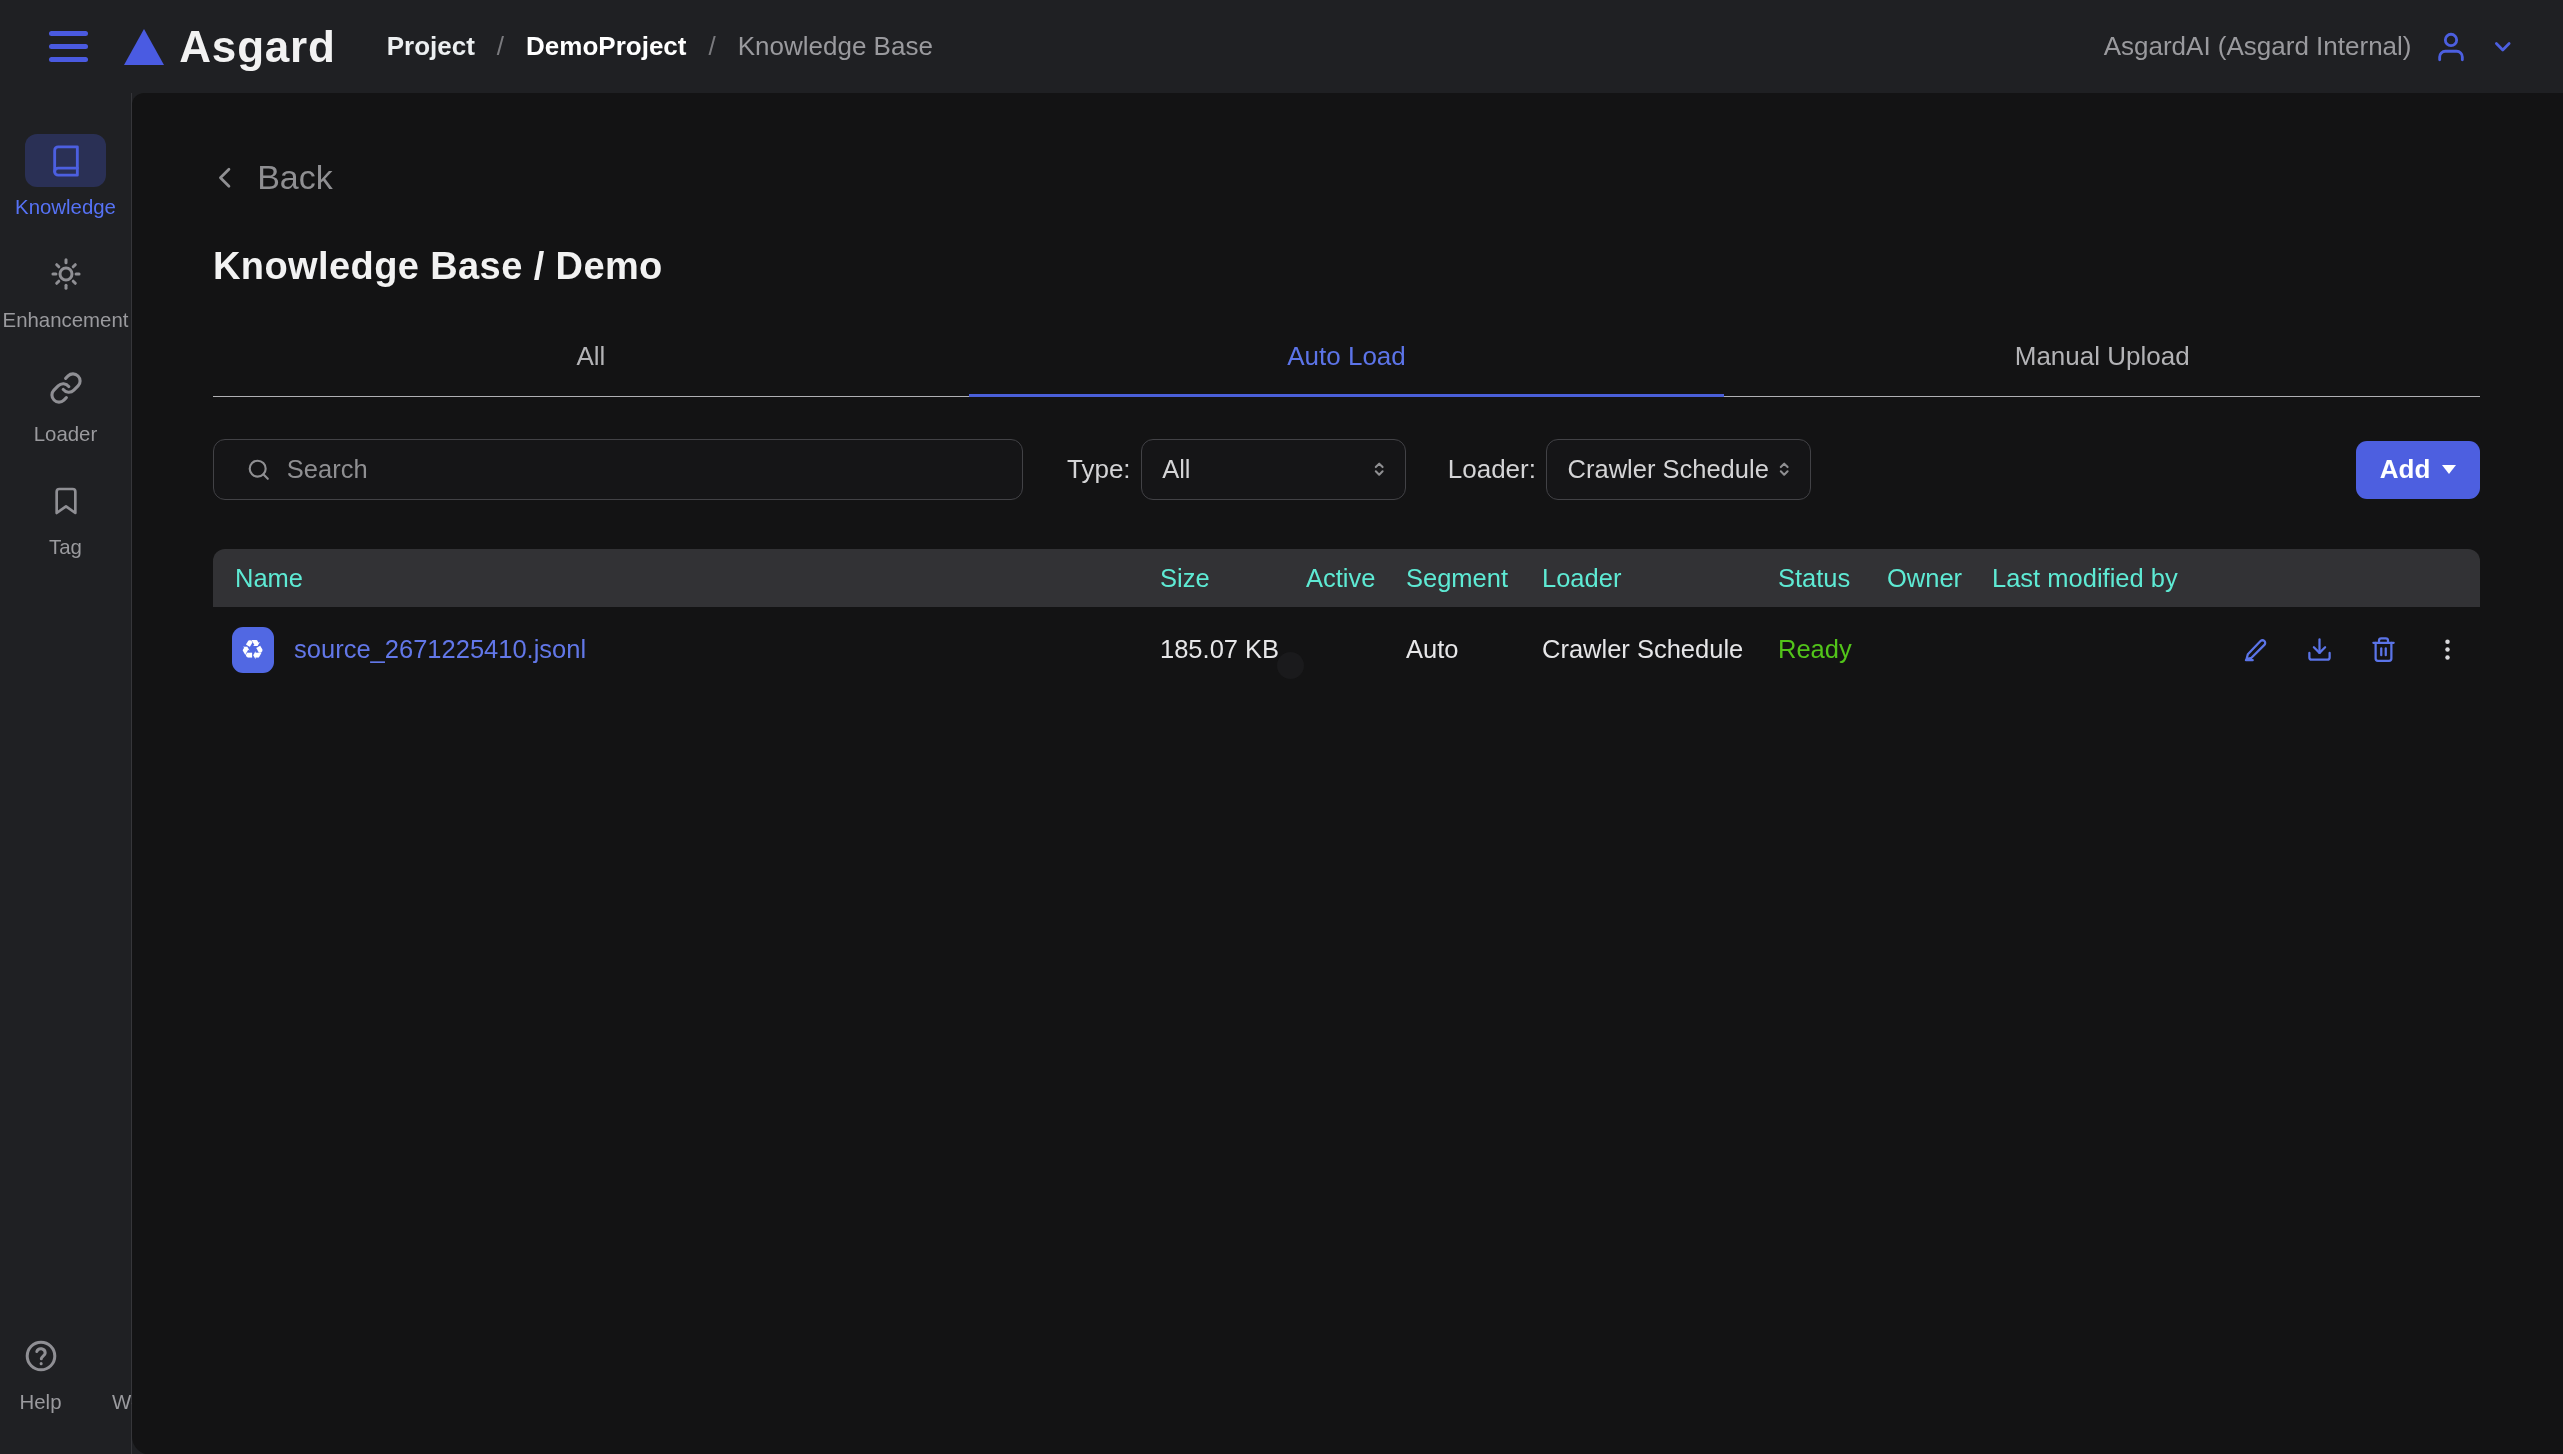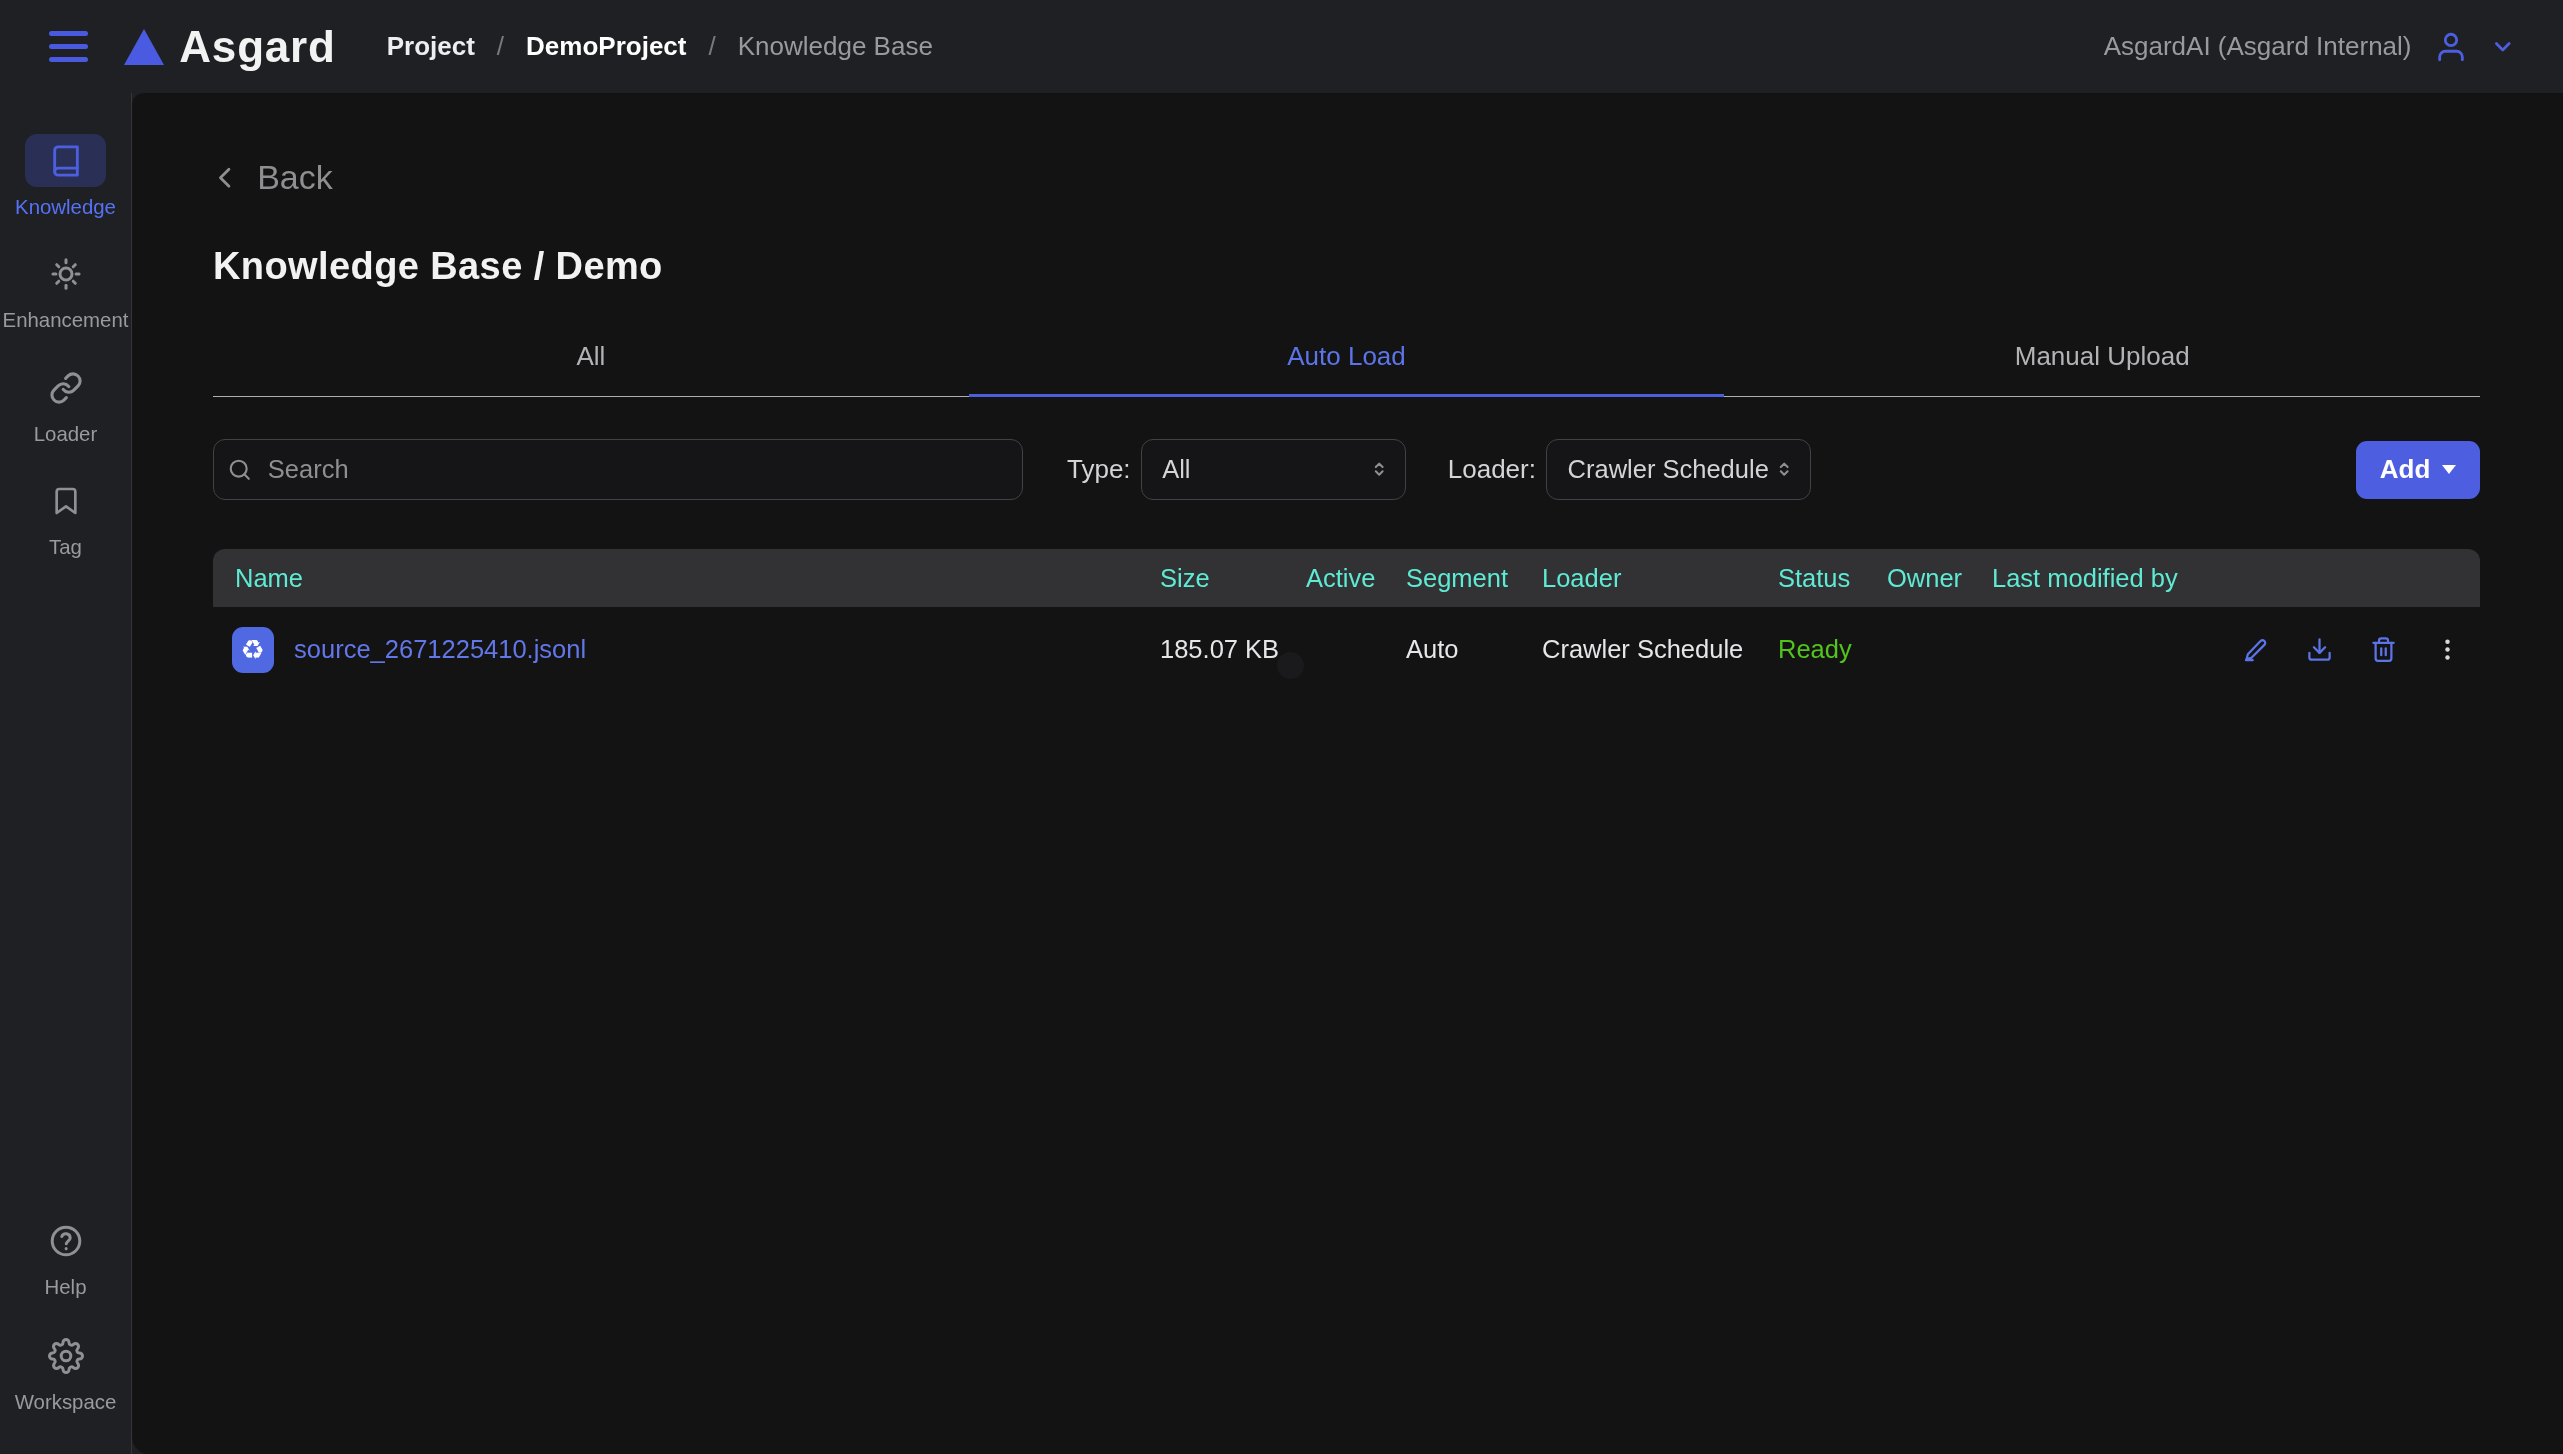--- a/index.html
+++ b/index.html
@@ -24,33 +24,33 @@
   .icon svg { display:block; }
 
   
   .body-row { flex:1; display:flex; min-height:0; }
   .sidebar { width:132px; flex:0 0 132px; background:#1f2023; border-right:0.8px solid #36363a; display:flex; flex-direction:column; align-items:center; padding-top:41px; padding-bottom:41px; gap:29px;justify-content:center; }
   .side-item { display:flex; flex-direction:column; align-items:center; gap:8.5px; cursor:pointer; width:100%; }
   .side-tile { width:81px; height:53px; border-radius:12px; display:flex; align-items:center; justify-content:center; color:#8f8f94; }
   .side-item.active .side-tile { background:#2a3055; color:#4c5fe0; }
   .side-label { font-size:20.4px; color:#9a9a9e; text-align:center; }
   .side-item.active .side-label { color:#5672f5; }
-  .side-bottom { margin-top:auto; display:flex; flex-direction:column; gap:31px; width:100%; }
+  .side-bottom { margin-top:auto; display:flex; flex-direction:row; gap:31px; width:100%; }
 
   .main { flex:1; background:#131314; border-radius:12px 0 0 18.7px; padding:0 83px 0 81px; overflow:hidden; }
 
   .back-row { margin-top:65px; display:flex; align-items:center; gap:18.7px; color:#8f8f92; font-size:34px; cursor:pointer; width:max-content; }
   .page-title { margin-top:48px; color:#f2f2f2; font-size:38px; font-weight:700; letter-spacing:0.4px; }
 
   .tabs { margin-top:53px; display:flex; }
   .tab { flex:1; text-align:center; font-size:26px; color:#b3b3b6; padding-bottom:24px; border-bottom:1.7px solid #b0b0b4; cursor:pointer; }
   .tab.active { color:#5c74e8; border-bottom:3.4px solid #4a5fd9; padding-bottom:22px; }
 
   .filters { margin-top:42px; display:flex; align-items:center; }
-  .searchbox { width:810px; height:61px; border:0.8px solid #424246; border-radius:12px; display:flex; align-items:center; padding:0 13px; gap:15.3px; color:#8f8f92; background:#151517; }
+  .searchbox { width:810px; height:61px; border:0.8px solid #424246; border-radius:12px; display:flex; align-items:center; padding:0 32px; gap:15.3px; color:#8f8f92; background:#151517; }
   .searchbox input { flex:1; background:transparent; border:none; outline:none; color:#d8d8d8; font-size:25.5px; font-family:"Liberation Sans", sans-serif; }
   .searchbox input::placeholder { color:#8f8f92; }
   .filter-label { font-size:26px; color:#d4d4d6; }
   .lbl-type { margin-left:44px; }
   .lbl-loader { margin-left:42px; }
   .selectbox { height:61px; border:0.8px solid #424246; border-radius:12px; display:flex; align-items:center; justify-content:space-between; padding:0 15.3px 0 20.4px; margin-left:10.2px; color:#d4d4d6; font-size:25.5px; cursor:pointer; background:#151517; }
   .sel-type { width:265px; }
   .sel-loader { width:265px; }
   .updown { color:#8f8f92; }
   .add-btn { margin-left:auto; width:124px; height:58px; background:#4d5fe0; border:none; border-radius:11px; display:flex; align-items:center; justify-content:center; gap:12px; color:#ffffff; font-size:26px; font-weight:600; cursor:pointer; font-family:"Liberation Sans", sans-serif; }

